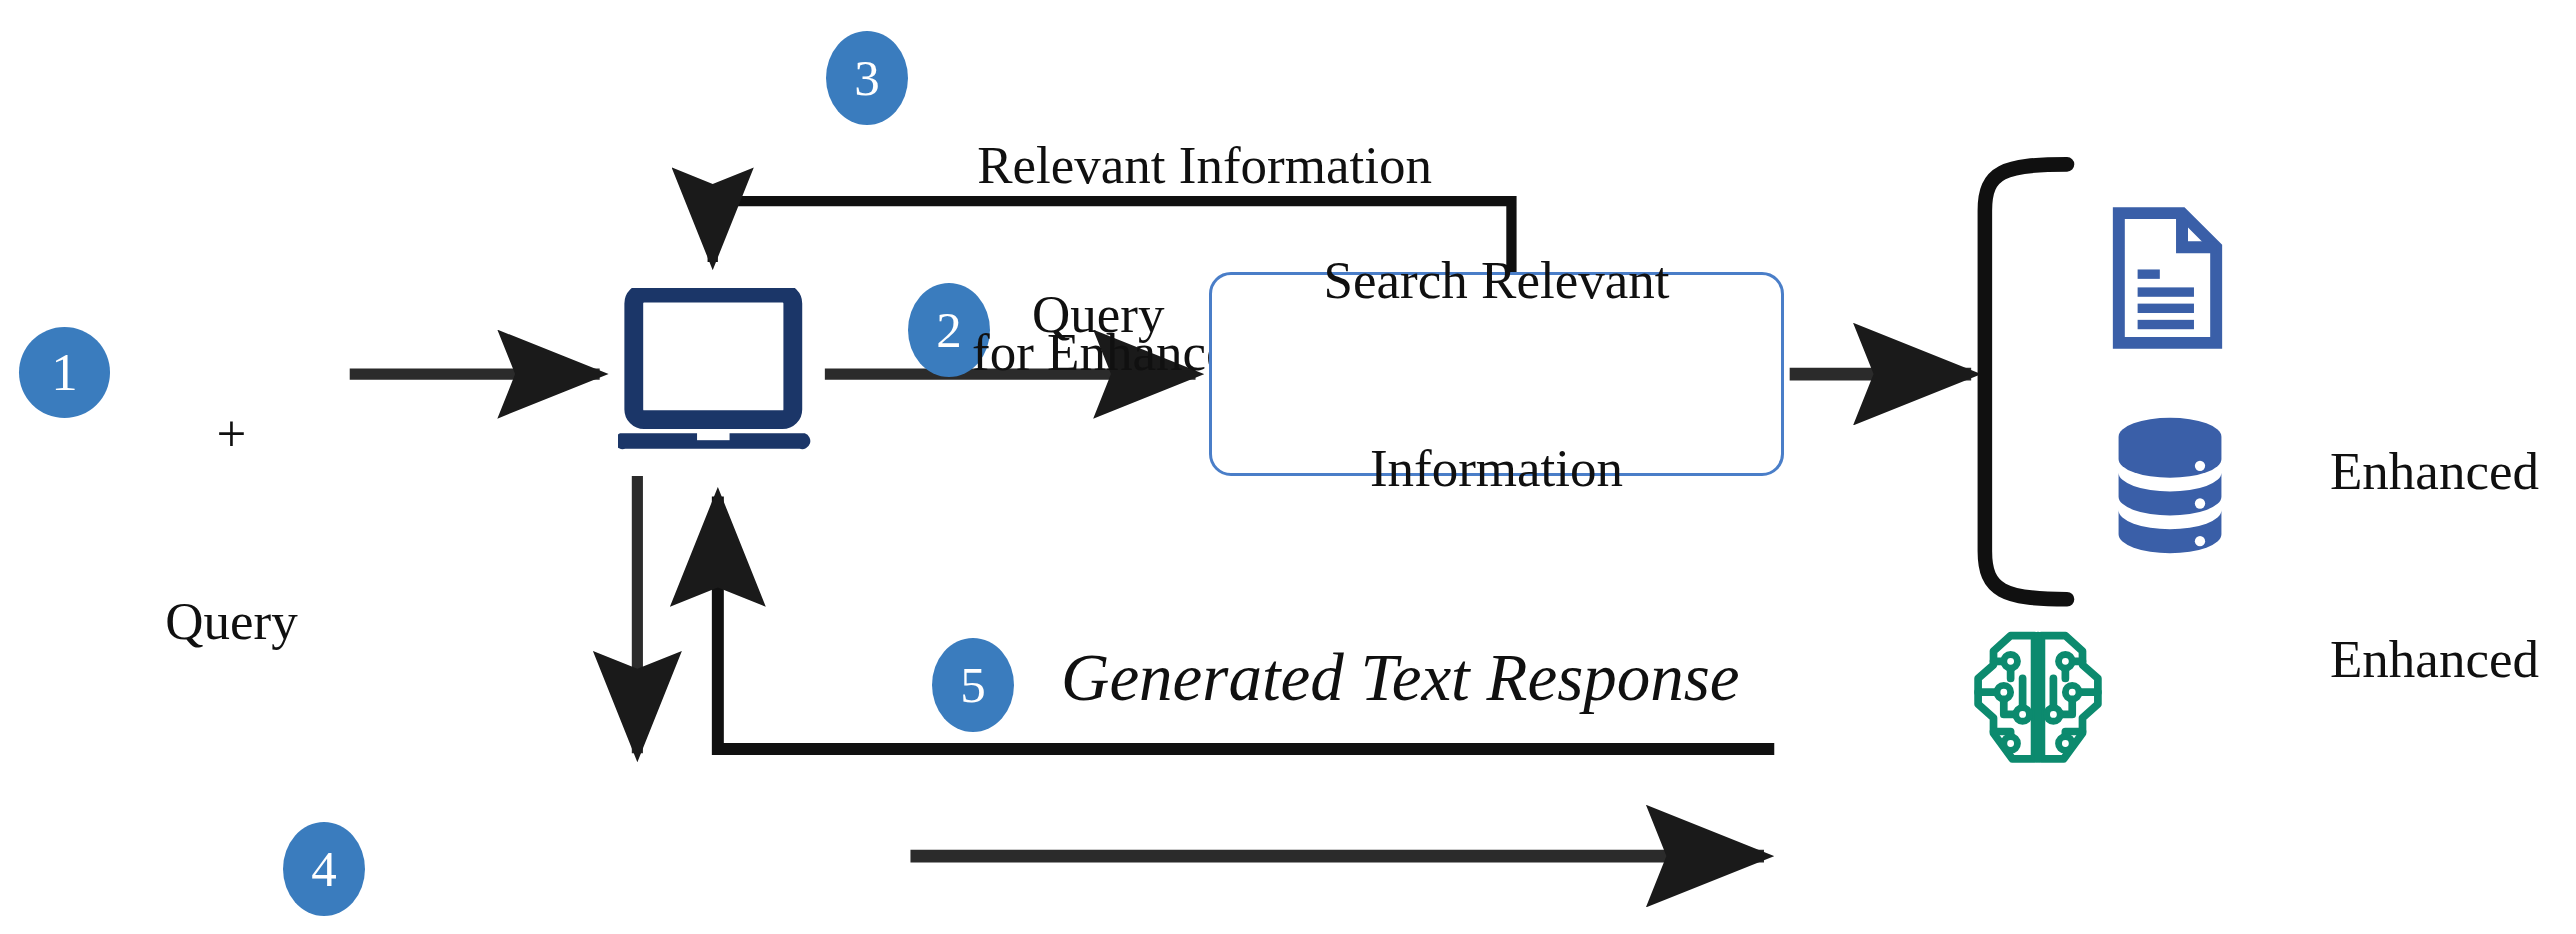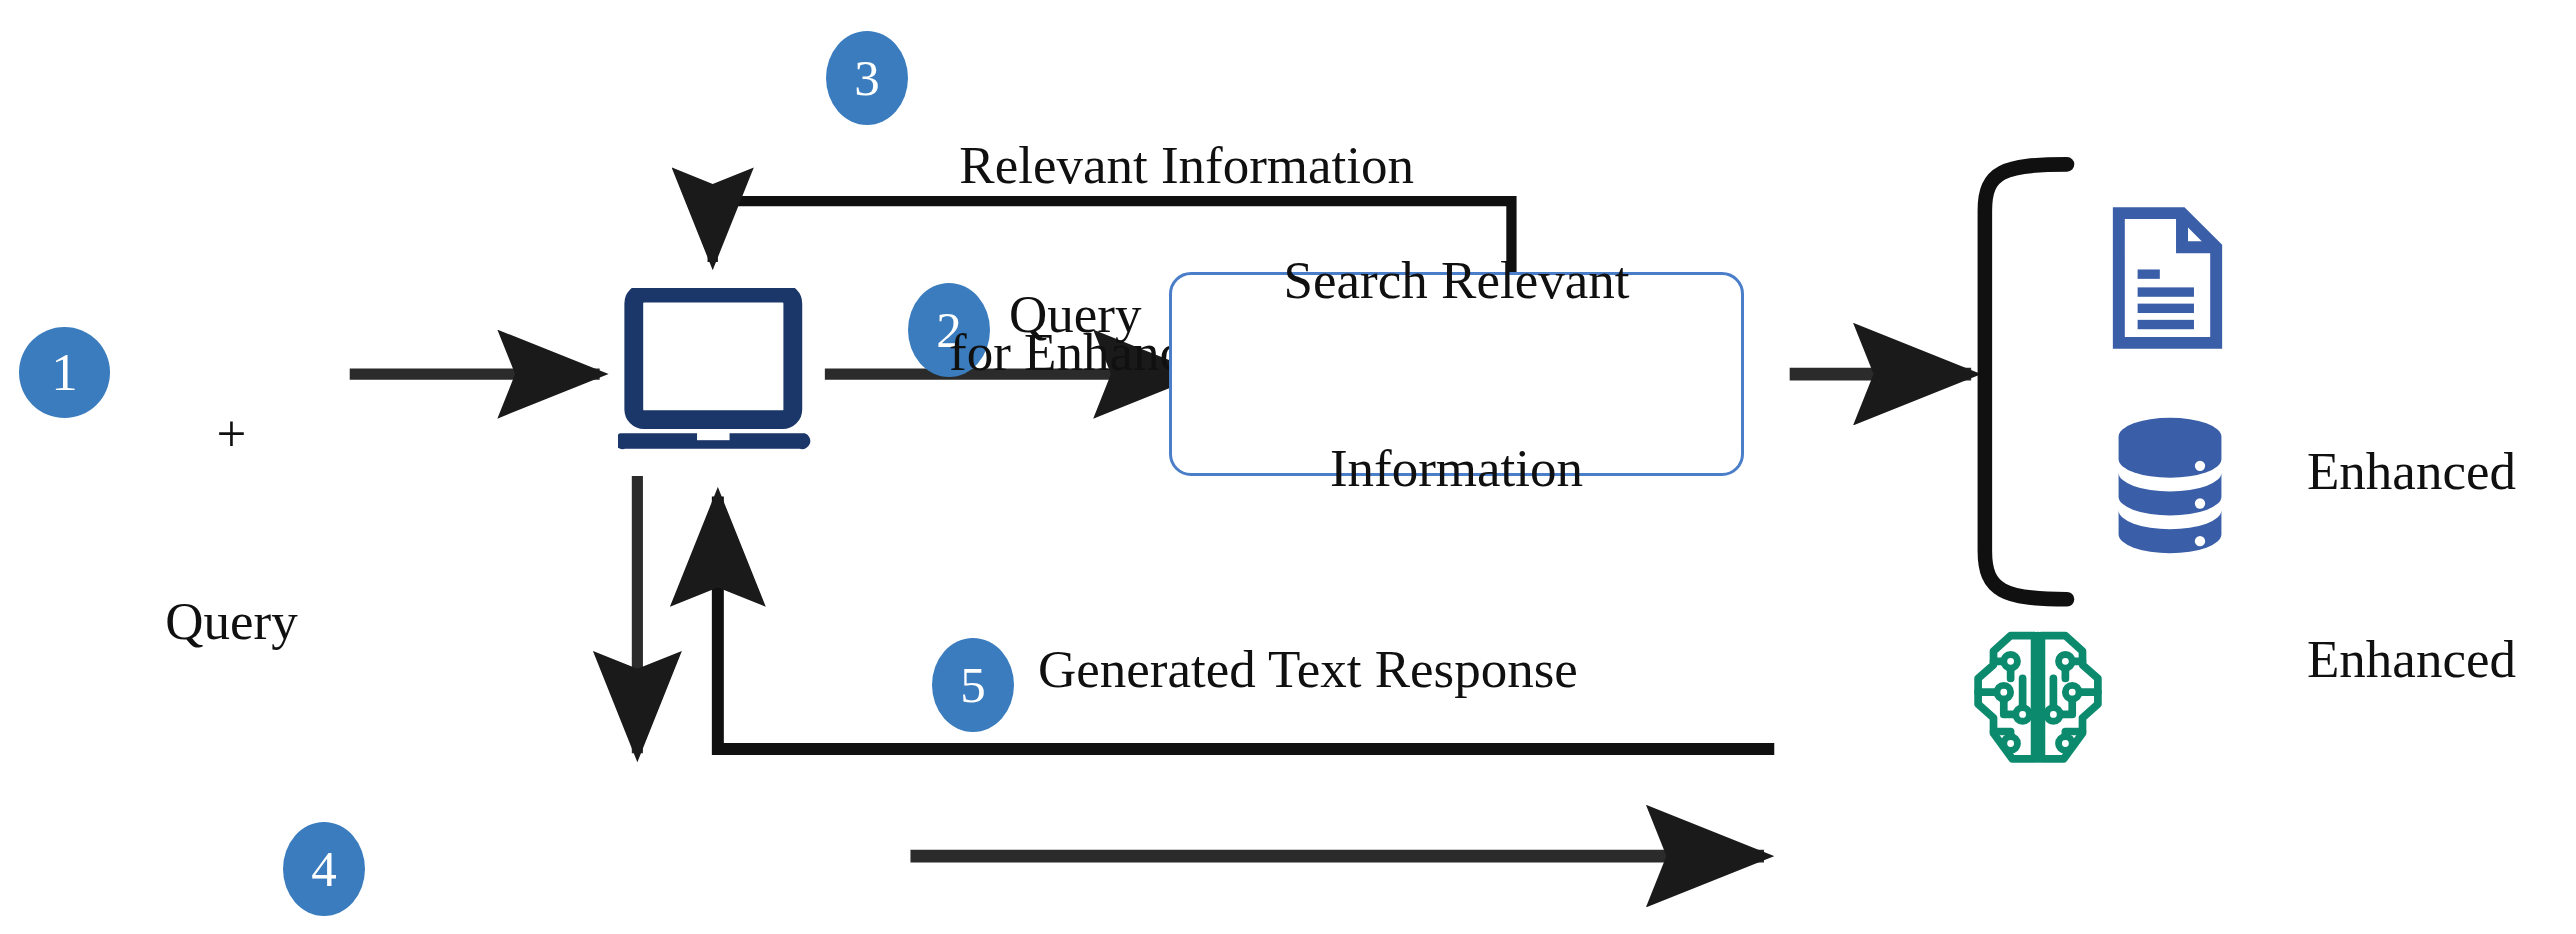--- a/index.html
+++ b/index.html
@@ -39,26 +39,26 @@
     user-select: none;
   }
   .label {
     position: absolute;
     font-family: "Liberation Serif", "DejaVu Serif", serif;
     color: #101010;
     white-space: pre;
     line-height: 1.18;
   }
   .label.center { text-align: center; }
-  .label.left   { text-align: right; }
+  .label.left   { text-align: center; margin-left: 23px; }
 
   
   #search-box {
     position: absolute;
-    left: 1169px;
+    left: 1209px;
     top: 272px;
     width: 575px;
     height: 204px;
     border: 3.4px solid #4A7EC8;
     border-radius: 22px;
     background: #ffffff;
     box-sizing: border-box;
     display: flex;
     align-items: center;
     justify-content: center;
@@ -175,21 +175,21 @@
     </svg>
   </div>
 
   <div class="label left" style="left:2307px; top:315px; font-size:53px;">
     <div>Enhanced</div>
     <div>Enhanced</div>
   </div>
 
   <div class="badge" style="left:932px; top:638px; width:82px; height:94px; font-size:51px;">5</div>
 
-  <div class="label left" style="left:1038px; top:638px; font-size:53px;">Generated Text Response</div>
+  <div class="label left" style="left:1038px; top:638px; font-size:67px;font-style:italic;">Generated Text Response</div>
 
   <div class="icon-wrap" style="left:1961px; top:622px;">
     <svg width="154" height="154" viewBox="0 0 180 180" xmlns="http://www.w3.org/2000/svg">
       <g fill="none" stroke="#0C8A6E" stroke-width="9" stroke-linejoin="round" stroke-linecap="round">
         <path d="M86,16 L58,16 L38,34 L38,50 L20,66 L20,96 L38,112 L38,130 L60,160 L86,160 Z"></path>
         <path d="M94,16 L122,16 L142,34 L142,50 L160,66 L160,96 L142,112 L142,130 L120,160 L94,160 Z"></path>
         <line x1="90" y1="16" x2="90" y2="160"></line>
         <path d="M38,46 L58,46 L58,66"></path>
         <path d="M20,82 L50,82 L50,108 L72,108"></path>
         <path d="M38,128 L58,128 L58,142"></path>

